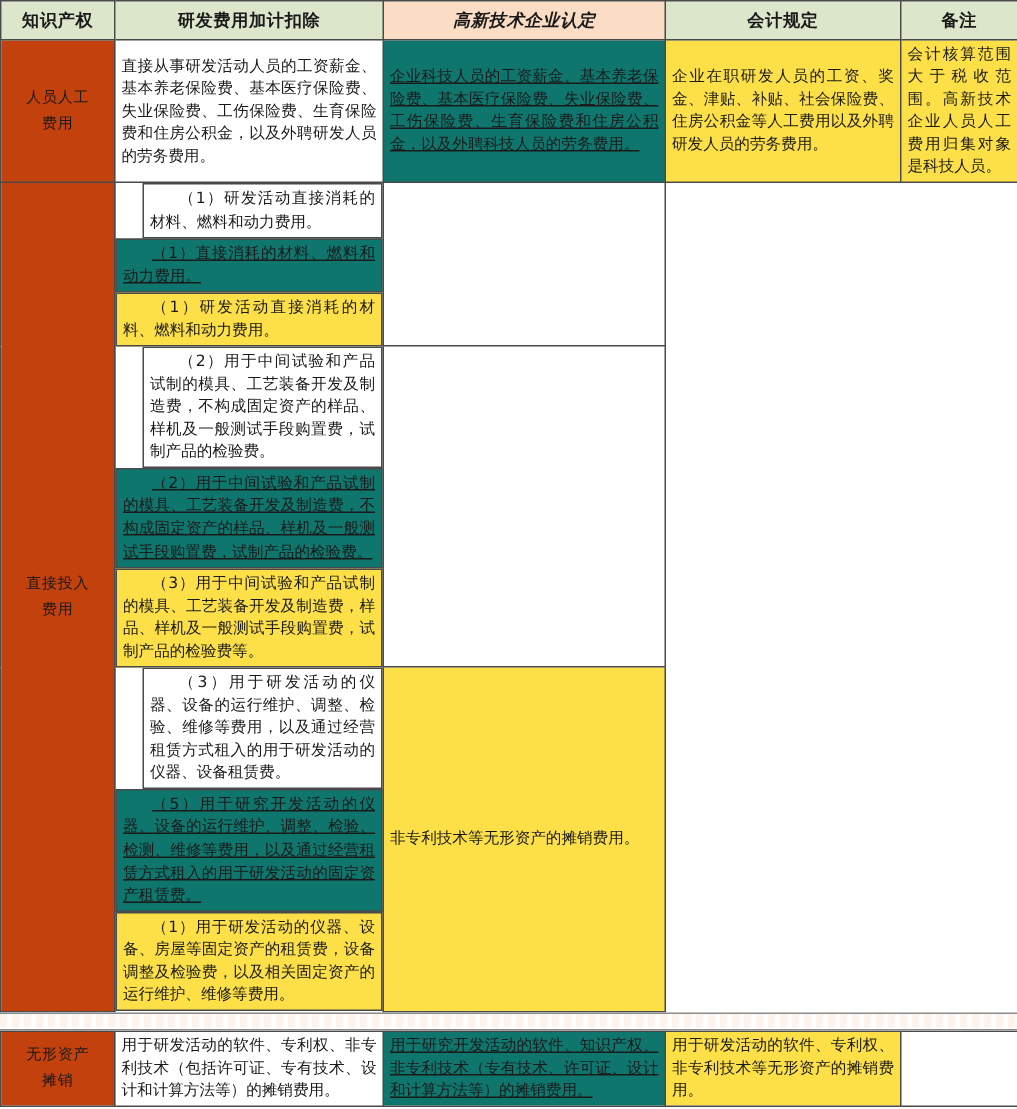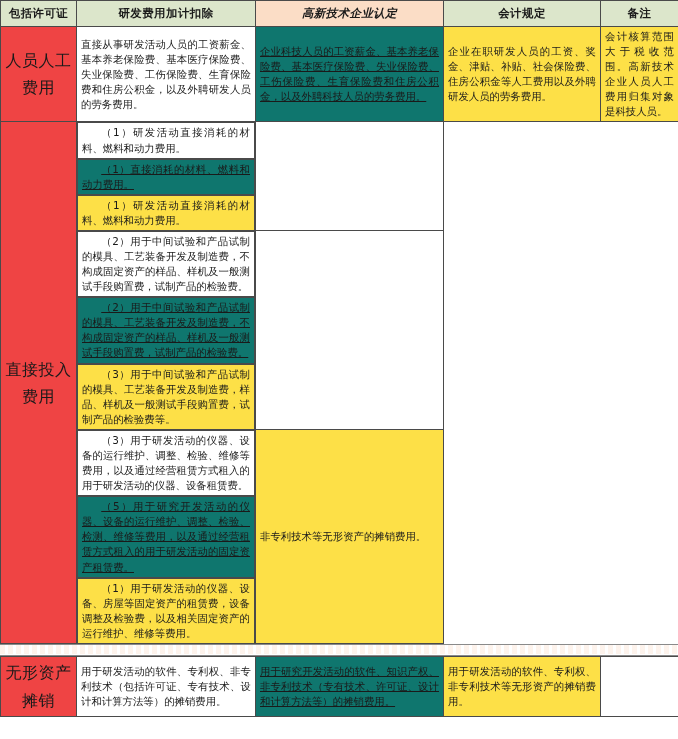--- a/index.html
+++ b/index.html
@@ -49,30 +49,31 @@
     font-size: 11.4px;
     height: 26px;
     padding: 3px 2px;
     letter-spacing: 0.5px;
   }
   th.hdr-green { background: #dce6cb; }
   th.hdr-peach { background: #fbddc6; font-style: italic; }
 
   td.lbl {
     text-align: center;
-    background: #ef4444;
-    font-size: 16px;
+    background: #c2410c;
+    font-size: 10px;
     line-height: 1.7;
     letter-spacing: 0.5px;
     font-family: Liberation Serif, serif;
   }
   td.body {
     text-align: justify;
     text-justify: inter-ideograph;
     background: #ffffff;
+    margin-left: 18px;
   }
   td.hilite {
     background: #0f766e;
     text-align: justify;
     text-justify: inter-ideograph;
     text-decoration: underline;
   }
   td.narrow {
     text-align: justify;
     text-justify: inter-ideograph;
@@ -119,21 +120,21 @@
   <table class="cost-table">
     <colgroup>
       <col class="c1">
         <col class="c2">
         <col class="c3">
         <col class="c4">
         <col class="c5">
     </colgroup>
     <thead>
       <tr>
-        <th class="hdr-green">包括许可证</th>
+        <th class="hdr-green">知识产权</th>
         <th class="hdr-green">研发费用加计扣除</th>
         <th class="hdr-peach">高新技术企业认定</th>
         <th class="hdr-green">会计规定</th>
         <th class="hdr-green">备注</th>
       </tr>
     </thead>
     <tbody>
 
       <tr>
         <td class="lbl">人员人工<br>费用</td>

